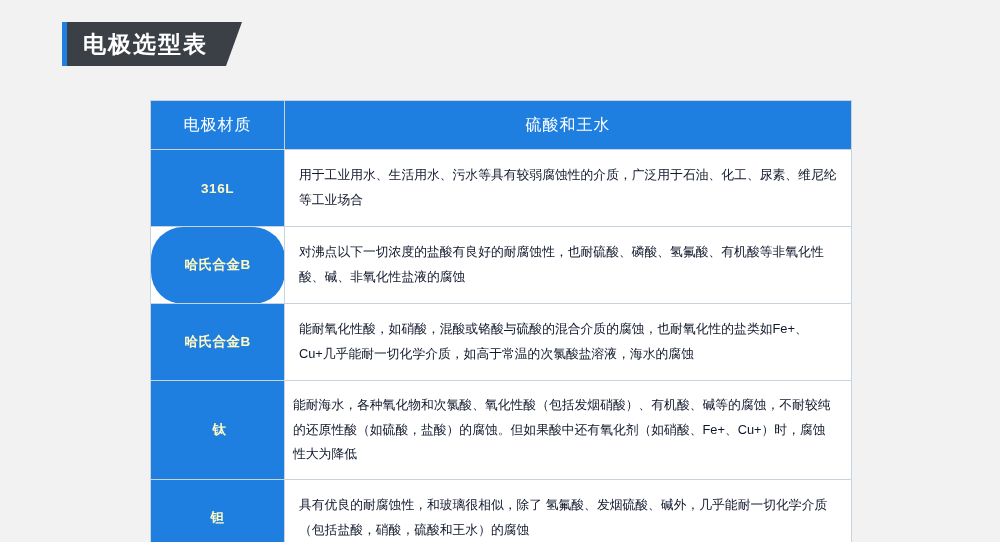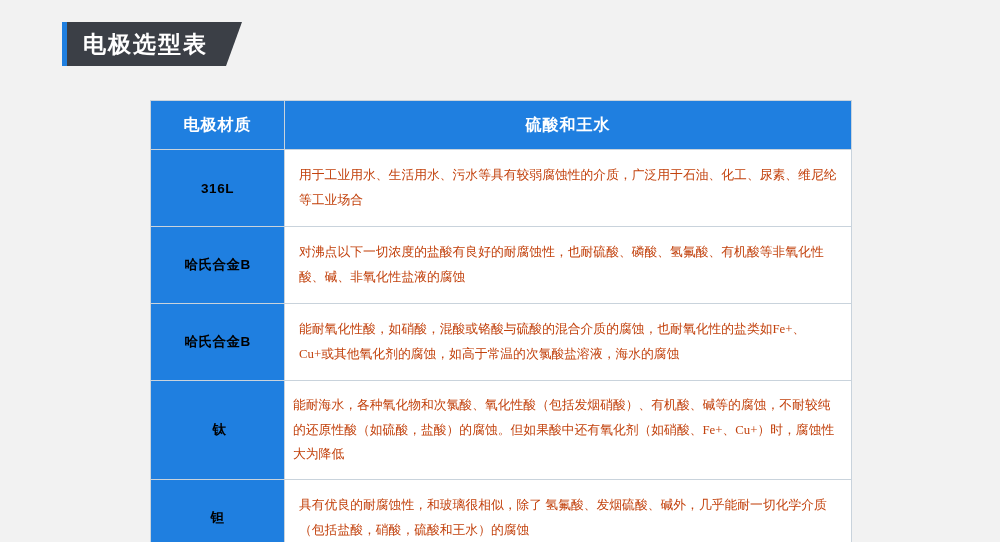--- a/index.html
+++ b/index.html
@@ -70,45 +70,44 @@
     border: 1px solid #c9d3dc;
     vertical-align: middle;
   }
   .col-mat {
     width: 134px;
   }
   .hdr td {
     background: #1f7fe0;
     color: #ffffff;
     font-size: 16px;
-    font-weight: bold;
+    font-weight: normal;
     text-align: center;
     height: 46px;
     letter-spacing: 1px;
   }
   .mat-cell {
     background: #1f7fe0;
-    color: #000000;
+    color: #fef9c3;
     font-size: 13.5px;
     font-weight: bold;
     text-align: center;
     padding: 6px 4px;
     letter-spacing: 0.5px;
   }
   .desc-cell {
     background: #ffffff;
-    color: #c2410c;
+    color: #0f172a;
     font-size: 12.8px;
     line-height: 1.95;
     padding: 10px 14px 10px 14px;
     text-align: left;
-    font-family: Liberation Serif, serif;
   }
   .r1 td { height: 56px; }
-  .r2 td { height: 56px; }
+  .r2 td { height: 56px; border-radius: 32px; }
   .r3 td { height: 56px; }
   .r4 td { height: 78px; padding-left: 8px; }
   .r5 td { height: 56px; }
 </style>
 </head>
 <body>
 
 <div class="page">
 
   <div class="title-wrap">
@@ -134,21 +133,21 @@
           <td class="desc-cell">用于工业用水、生活用水、污水等具有较弱腐蚀性的介质，广泛用于石油、化工、尿素、维尼纶等工业场合</td>
         </tr>
 
         <tr class="r2">
           <td class="mat-cell">哈氏合金B</td>
           <td class="desc-cell">对沸点以下一切浓度的盐酸有良好的耐腐蚀性，也耐硫酸、磷酸、氢氟酸、有机酸等非氧化性酸、碱、非氧化性盐液的腐蚀</td>
         </tr>
 
         <tr class="r3">
           <td class="mat-cell">哈氏合金B</td>
-          <td class="desc-cell">能耐氧化性酸，如硝酸，混酸或铬酸与硫酸的混合介质的腐蚀，也耐氧化性的盐类如Fe+、Cu+或其他氧化剂的腐蚀，如高于常温的次氯酸盐溶液，海水的腐蚀</td>
+          <td class="desc-cell">能耐氧化性酸，如硝酸，混酸或铬酸与硫酸的混合介质的腐蚀，也耐氧化性的盐类如Fe+、Cu+几乎能耐一切化学介质，如高于常温的次氯酸盐溶液，海水的腐蚀</td>
         </tr>
 
         <tr class="r4">
           <td class="mat-cell">钛</td>
           <td class="desc-cell">能耐海水，各种氧化物和次氯酸、氧化性酸（包括发烟硝酸）、有机酸、碱等的腐蚀，不耐较纯的还原性酸（如硫酸，盐酸）的腐蚀。但如果酸中还有氧化剂（如硝酸、Fe+、Cu+）时，腐蚀性大为降低</td>
         </tr>
 
         <tr class="r5">
           <td class="mat-cell">钽</td>
           <td class="desc-cell">具有优良的耐腐蚀性，和玻璃很相似，除了 氢氟酸、发烟硫酸、碱外，几乎能耐一切化学介质（包括盐酸，硝酸，硫酸和王水）的腐蚀</td>

